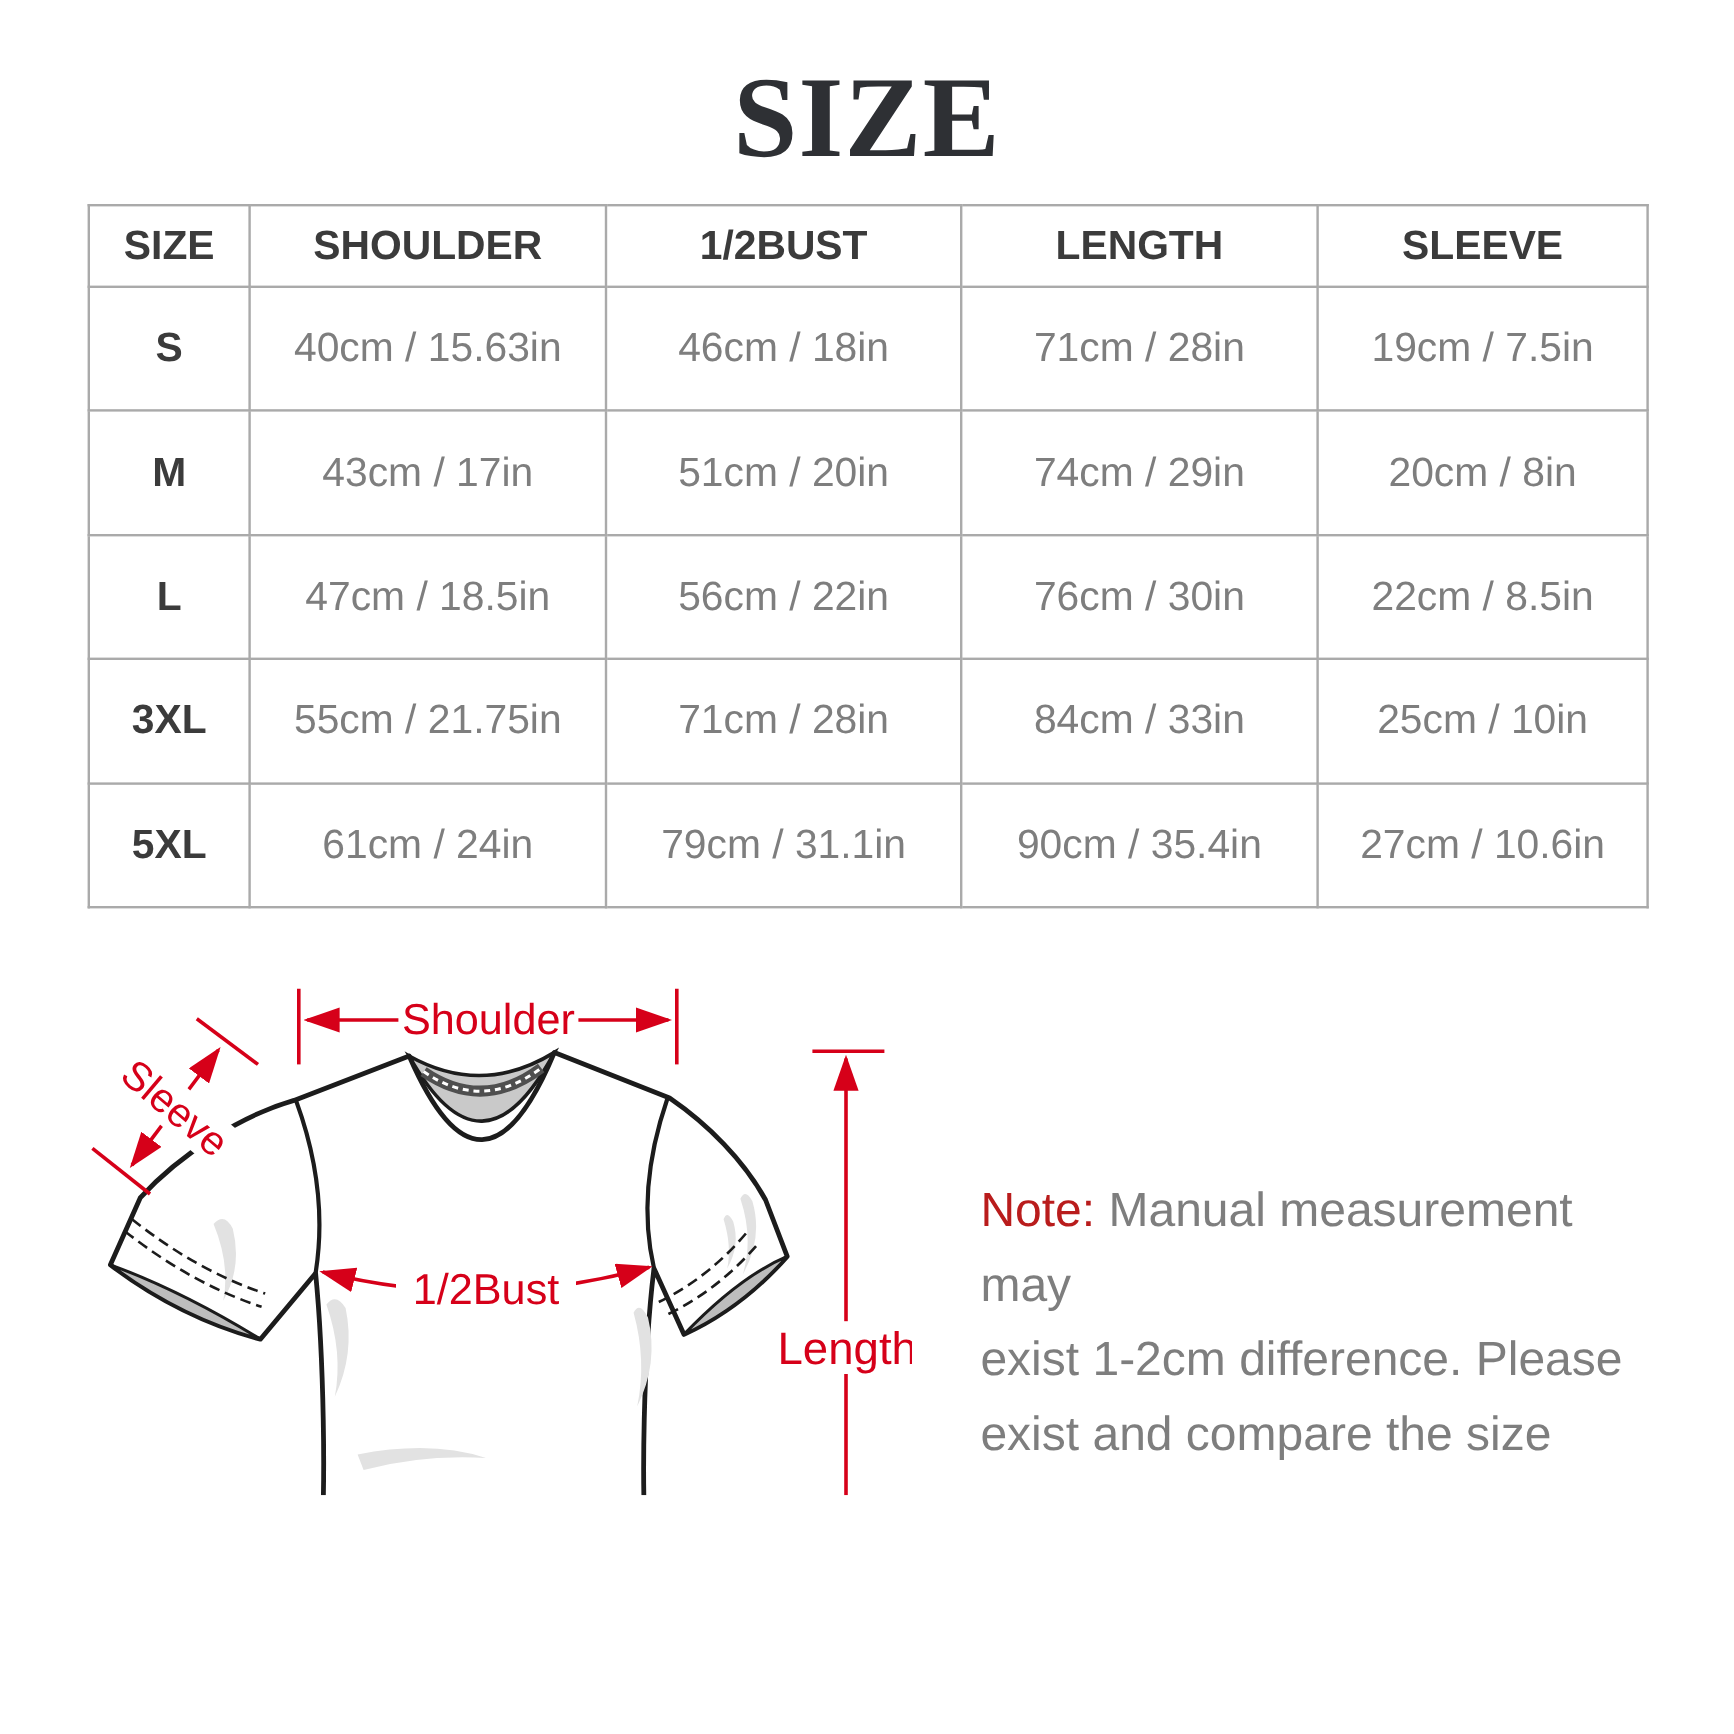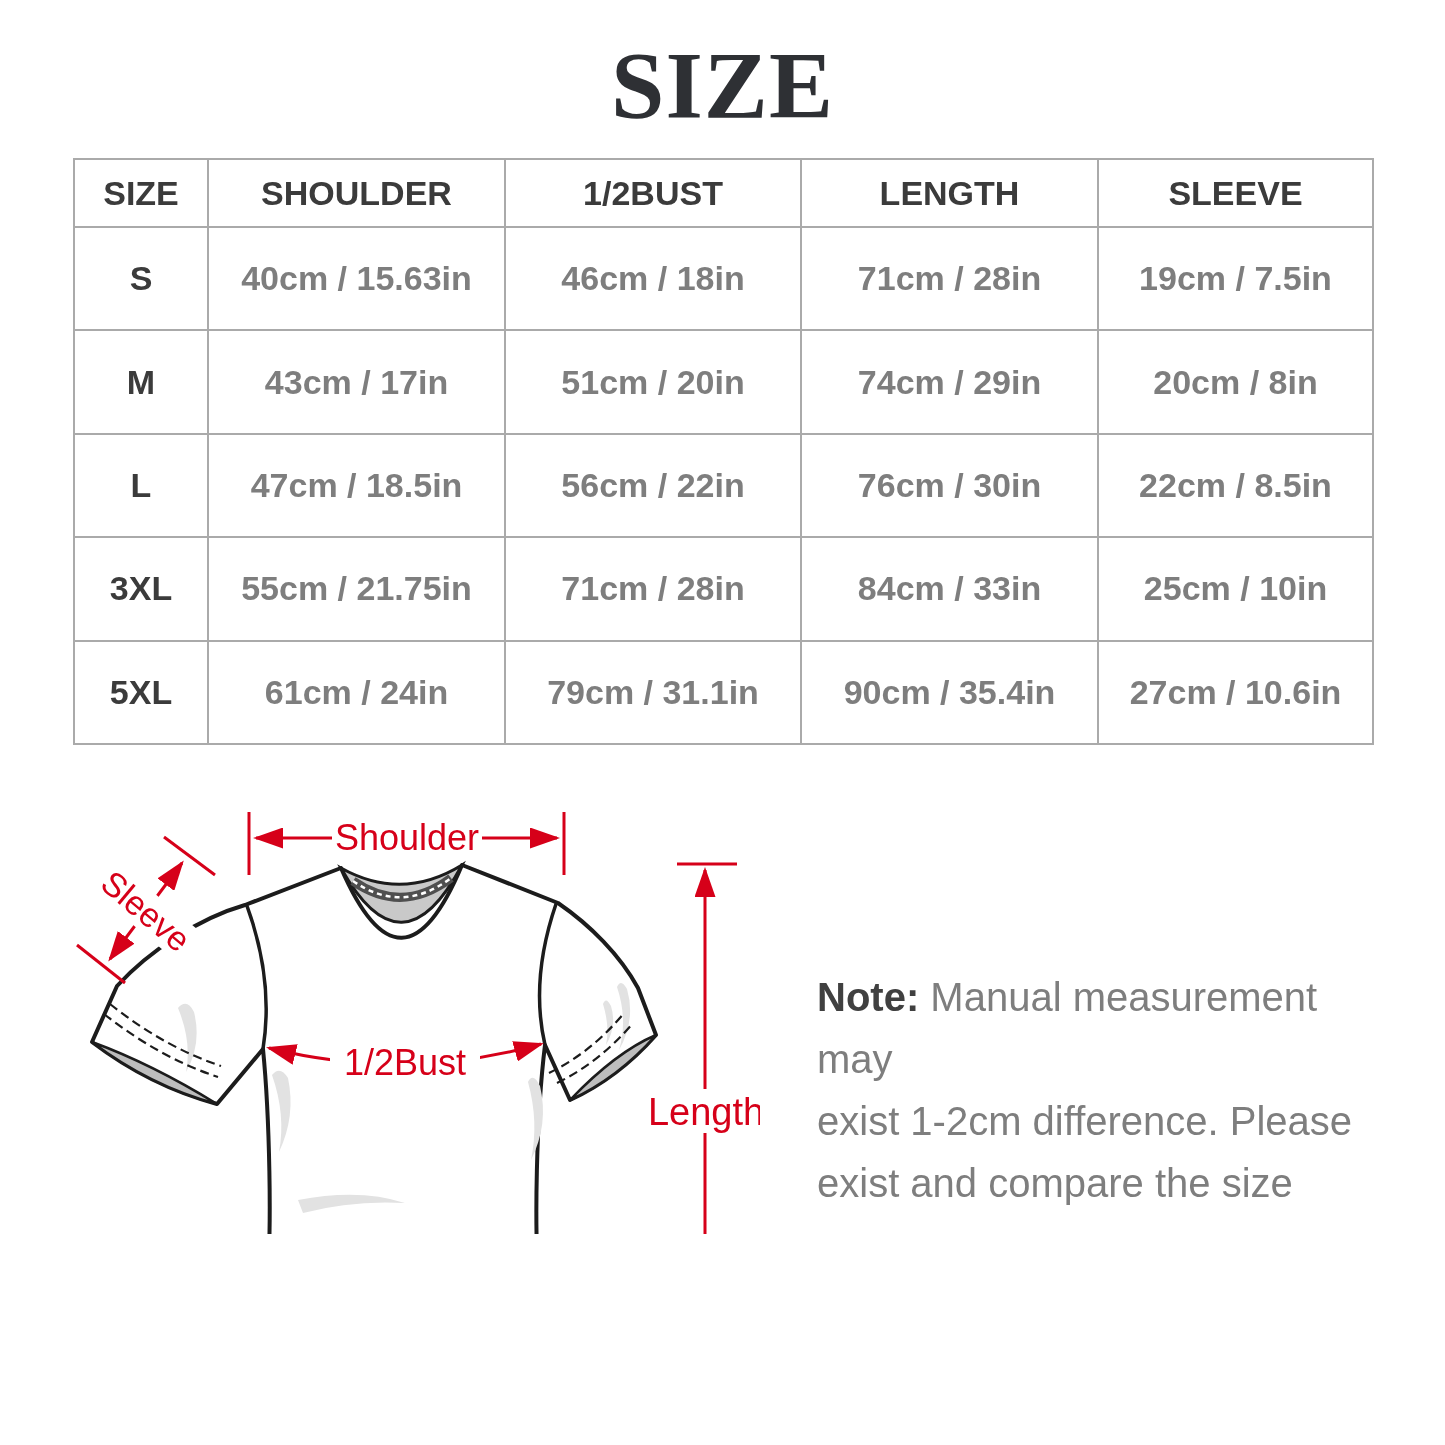--- a/index.html
+++ b/index.html
@@ -5,46 +5,47 @@
   :root{
     --accent:#d60019;
     --text-gray:#7e7e7e;
     --text-dark:#3b3b3b;
     --border:#aaaaaa;
   }
   html,body{margin:0;padding:0;background:#ffffff;}
   .page{
     position:relative;width:1445px;height:1234px;background:#ffffff;overflow:hidden;
     font-family:"Liberation Sans",sans-serif;
+    margin-top:12px;
   }
   .title{
     position:absolute;left:0;top:34px;width:1445px;height:104px;line-height:104px;
     text-align:center;font-family:"Liberation Serif",serif;font-weight:bold;
     font-size:96px;color:#2e3034;letter-spacing:1px;margin:0;
   }
   table.size-table{
     position:absolute;left:73px;top:158px;width:1299px;height:587px;
     border-collapse:collapse;table-layout:fixed;background:#fff;
   }
   .size-table th,.size-table td{
     border:2px solid var(--border);text-align:center;vertical-align:middle;
     padding:0;font-size:34px;
   }
   .size-table thead th{height:66px;font-weight:bold;color:var(--text-dark);}
   .size-table tbody tr{height:64px;}
   .size-table td.size-cell{font-weight:bold;color:var(--text-dark);}
-  .size-table td.value-cell{color:var(--text-gray);font-weight:bold;}
+  .size-table td.value-cell{color:var(--text-gray);font-weight:normal;}
   .col-size{width:134px;}.col-shoulder{width:297px;}.col-bust{width:296px;}
   .col-length{width:297px;}.col-sleeve{width:275px;}
   .diagram{position:absolute;left:60px;top:780px;width:700px;height:660px;}
   .note{
     position:absolute;left:817px;top:966px;width:560px;
     color:var(--text-gray);font-size:40px;line-height:62px;
   }
-  .note b{font-weight:bold;color:#404040;}
+  .note b{font-weight:normal;color:#b91c1c;}
   
   .outline{fill:#ffffff;stroke:#1c1c1c;stroke-width:4;stroke-linejoin:round;stroke-linecap:round;}
   .seam{fill:none;stroke:#1c1c1c;stroke-width:3.5;stroke-linecap:round;}
   .graypart{fill:#c9c9c9;stroke:#1c1c1c;stroke-width:3;}
   .cuffgray{fill:#bdbdbd;stroke:#1c1c1c;stroke-width:2.5;}
   .stitch{fill:none;stroke:#1c1c1c;stroke-width:2.2;stroke-dasharray:9 5;}
   .wrinkle{fill:#e2e2e2;stroke:none;}
   .redline{stroke:var(--accent);stroke-width:3;fill:none;}
   .red-label{fill:var(--accent);font-family:"Liberation Sans",sans-serif;}
   .label-bg{fill:#ffffff;}

